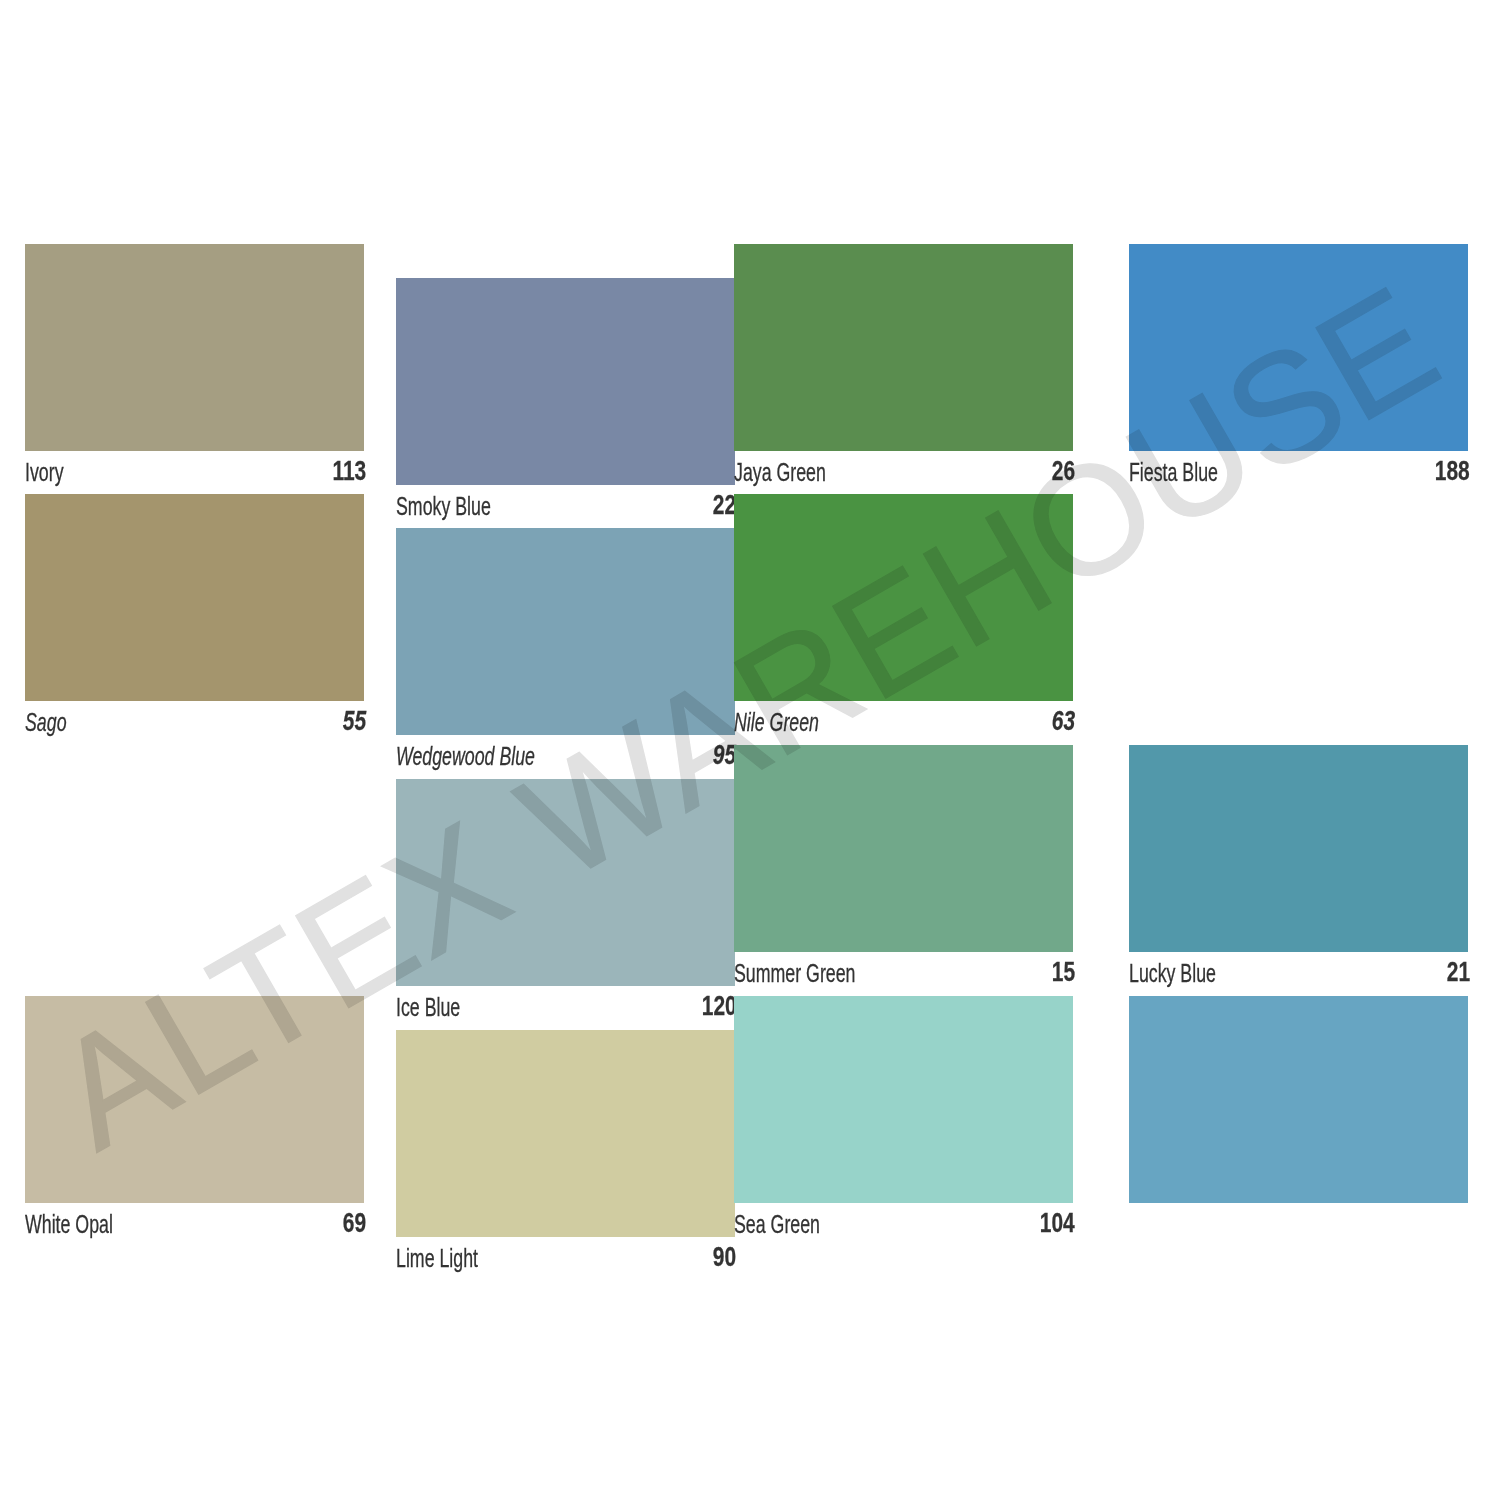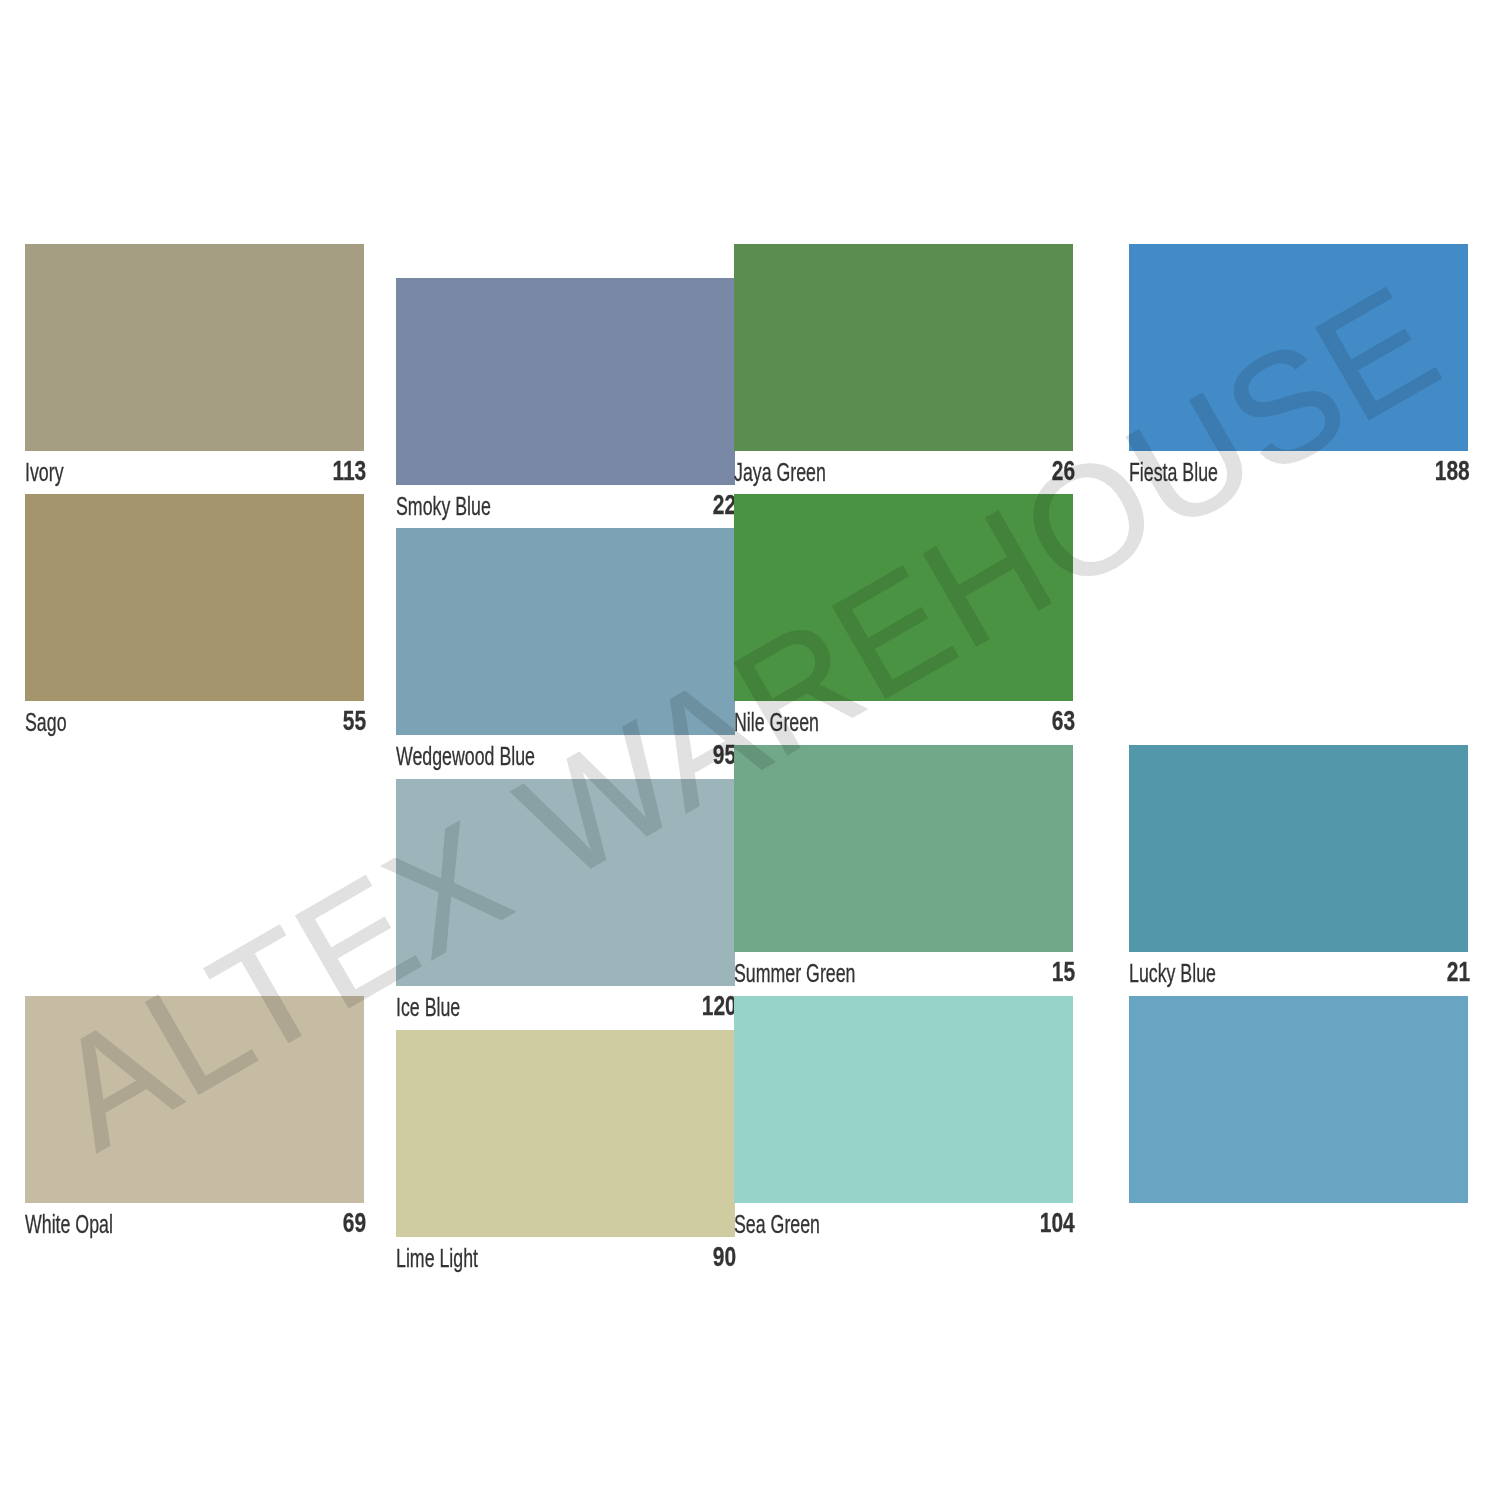--- a/index.html
+++ b/index.html
@@ -4,21 +4,21 @@
 <title>Altex Warehouse Colour Chart</title>
 <style>
   html,body{margin:0;padding:0;}
   body{width:1500px;height:1500px;background:#ffffff;overflow:hidden;
        font-family:"Liberation Sans", sans-serif;}
   #page{position:relative;width:1500px;height:1500px;background:#ffffff;overflow:hidden;
        filter:blur(0.45px);}
   #grid{position:absolute;left:0;top:0;width:1500px;height:1500px;}
   .cell{position:absolute;width:338.8px;height:250.7px;}
   .c0{left:25.2px;} .c1{left:395.8px;margin-top:34px;} .c2{left:734px;text-align:center;} .c3{left:1129px;text-align:center;}
-  .r0{top:243.5px;border-radius:15px;} .r1{top:494.2px;} .r2{top:744.9px;} .r3{top:995.6px;padding-left:29px;}
+  .r0{top:243.5px;border-radius:15px;} .r1{top:494.2px;font-style:italic;} .r2{top:744.9px;} .r3{top:995.6px;padding-left:29px;}
   .sw{position:absolute;left:0;top:0;width:338.8px;height:207.3px;}
   .lbl{position:absolute;left:0;top:207.3px;width:338.8px;height:43.4px;}
   .nm,.no{position:absolute;color:#333333;white-space:nowrap;display:block;
       -webkit-text-stroke:0.28px #333333;}
   .nm{left:0.1px;top:7px;font-size:25px;font-weight:400;
       transform:scaleX(0.711);transform-origin:0 0;}
   .no{right:-2.0px;top:4.0px;font-size:28px;font-weight:700;
       transform:scaleX(0.748);transform-origin:100% 0;}
   #wm{position:absolute;left:0;top:0;width:1500px;height:1500px;
       pointer-events:none;mix-blend-mode:multiply;}

